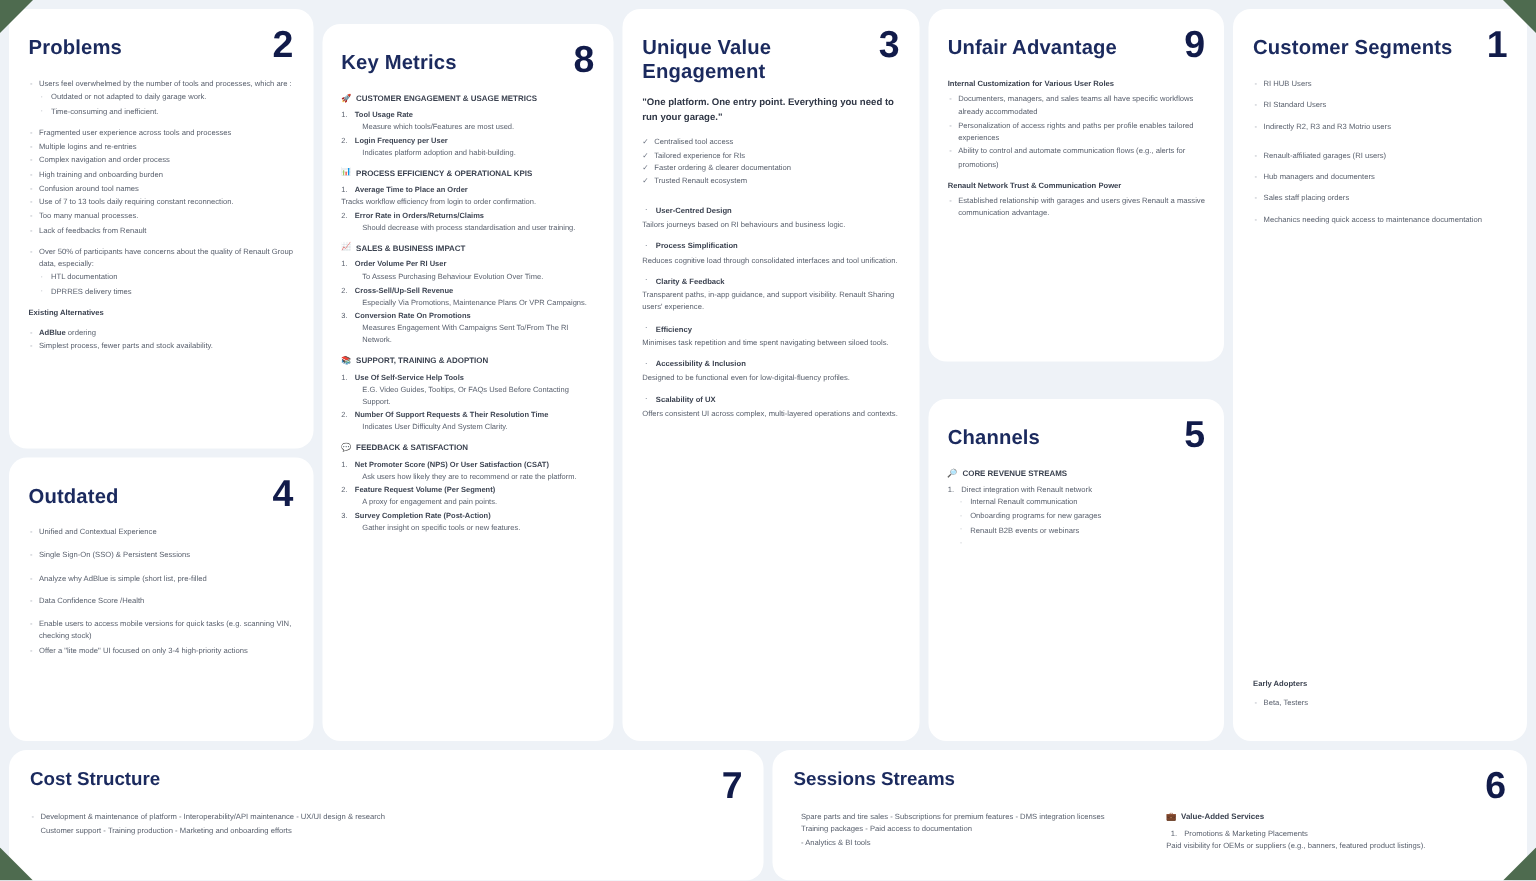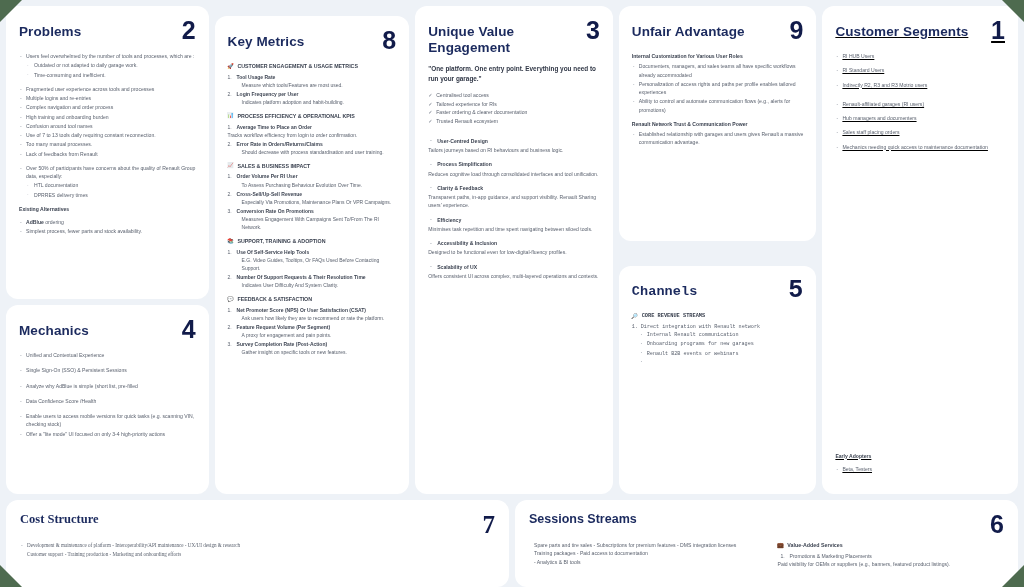--- a/index.html
+++ b/index.html
@@ -26,21 +26,21 @@
   .grid-top {
     display: flex;
     gap: 6px;
     height: 488px;
   }
   .col { display: flex; flex-direction: column; gap: 6px; }
   .col-1 { width: 205px; }
   .col-2 { width: 197px; margin-top: 10px; }
   .col-3 { width: 200px; }
   .col-4 { width: 200px; gap: 25px; }
-  .col-5 { width: 198px; text-decoration: underline; }
+  .col-5 { width: 198px; }
 
   .card {
     background: #ffffff;
     border-radius: 12px;
     padding: 14px 13px 10px 13px;
     position: relative;
     overflow: hidden;
   }
   .card-head {
     display: flex;
@@ -171,21 +171,21 @@
           <div class="gap-sm"></div>
           <ul>
             <li class="dash"><span class="bold">AdBlue</span><span> ordering</span></li>
             <li class="dash">Simplest process, fewer parts and stock availability.</li>
           </ul>
         </div>
       </div>
 
       <div class="card" style="height:189px;">
         <div class="card-head">
-          <div class="card-title">Mechanics</div>
+          <div class="card-title">Outdated</div>
           <div class="card-num">4</div>
         </div>
         <div class="body">
           <ul>
             <li class="dash" style="margin-bottom:7px">Unified and Contextual Experience</li>
             <li class="dash" style="margin-bottom:7px">Single Sign-On (SSO) &amp; Persistent Sessions</li>
             <li class="dash" style="margin-bottom:7px">Analyze why AdBlue is simple (short list, pre-filled</li>
             <li class="dash" style="margin-bottom:7px">Data Confidence Score /Health</li>
             <li class="dash">Enable users to access mobile versions for quick tasks (e.g. scanning VIN, checking stock)</li>
             <li class="dash">Offer a "lite mode" UI focused on only 3-4 high-priority actions</li>
@@ -313,21 +313,21 @@
             <li class="dash">Ability to control and automate communication flows (e.g., alerts for promotions)</li>
           </ul>
           <div class="gap"></div>
           <div class="subhead">Renault Network Trust &amp; Communication Power</div>
           <ul>
             <li class="dash">Established relationship with garages and users gives Renault a massive communication advantage.</li>
           </ul>
         </div>
       </div>
 
-      <div class="card" style="height:237px;font-family:Liberation Mono, monospace;">
+      <div class="card" style="height:237px;">
         <div class="card-head">
           <div class="card-title">Channels</div>
           <div class="card-num">5</div>
         </div>
         <div class="body">
           <div class="sec-head">
             <span class="emoji">🔎</span>
             <span>CORE REVENUE STREAMS</span>
           </div>
           <ol>
@@ -370,21 +370,21 @@
             <li class="dash">Beta, Testers</li>
           </ul>
         </div>
       </div>
     </div>
 
   </div>
 
   <div class="grid-bottom">
 
-    <div class="card card-wide" style="max-width:504px;font-family:Liberation Serif, serif;">
+    <div class="card card-wide" style="max-width:504px;">
       <div class="card-head" style="margin-bottom:4px">
         <div class="bottom-title">Cost Structure</div>
         <div class="bottom-num">7</div>
       </div>
       <div class="body">
         <ul>
           <li class="dash">Development &amp; maintenance of platform - Interoperability/API maintenance - UX/UI design &amp; research</li>
           <li style="padding-left:7px">Customer support - Training production - Marketing and onboarding efforts</li>
         </ul>
       </div>

